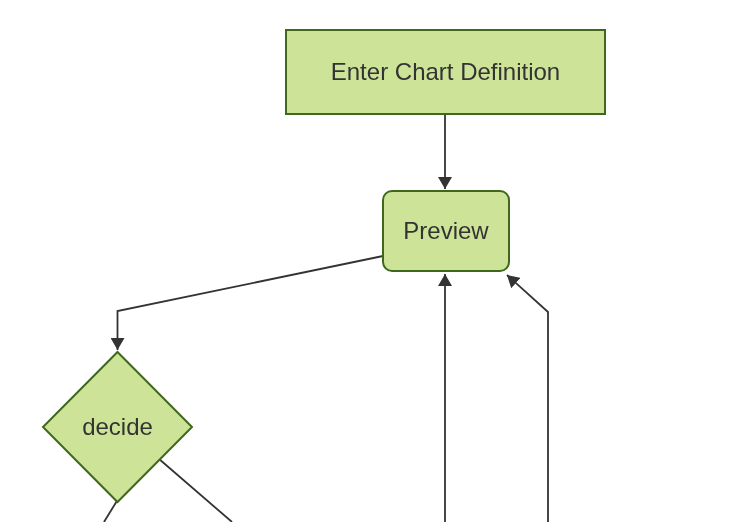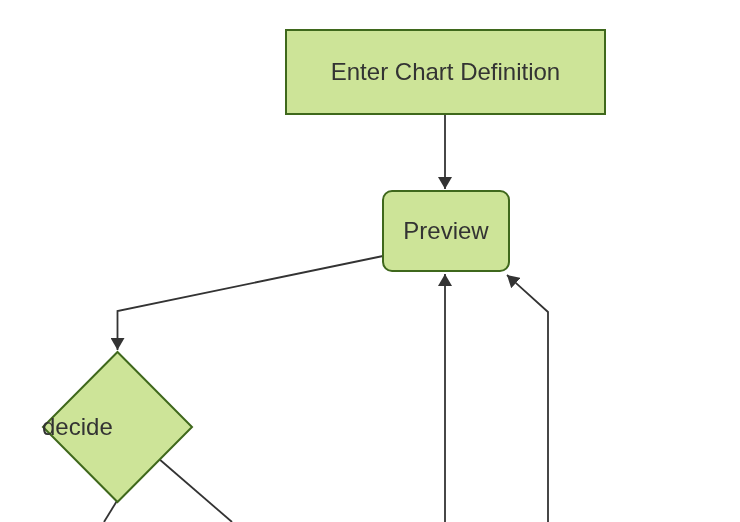--- a/index.html
+++ b/index.html
@@ -50,20 +50,21 @@
   }
   .node-rounded {
     left: 382px; top: 190px;
     width: 128px; height: 82px;
     border-radius: 10px;
   }
   .diamond-label {
     position: absolute;
     left: 42px; top: 412px;
     width: 151px;
+    text-align: center;
     color: var(--label-text);
     font-size: 24px;
     line-height: 30px;
   }
 </style>
 </head>
 <body>
 
 <div class="canvas">
 

